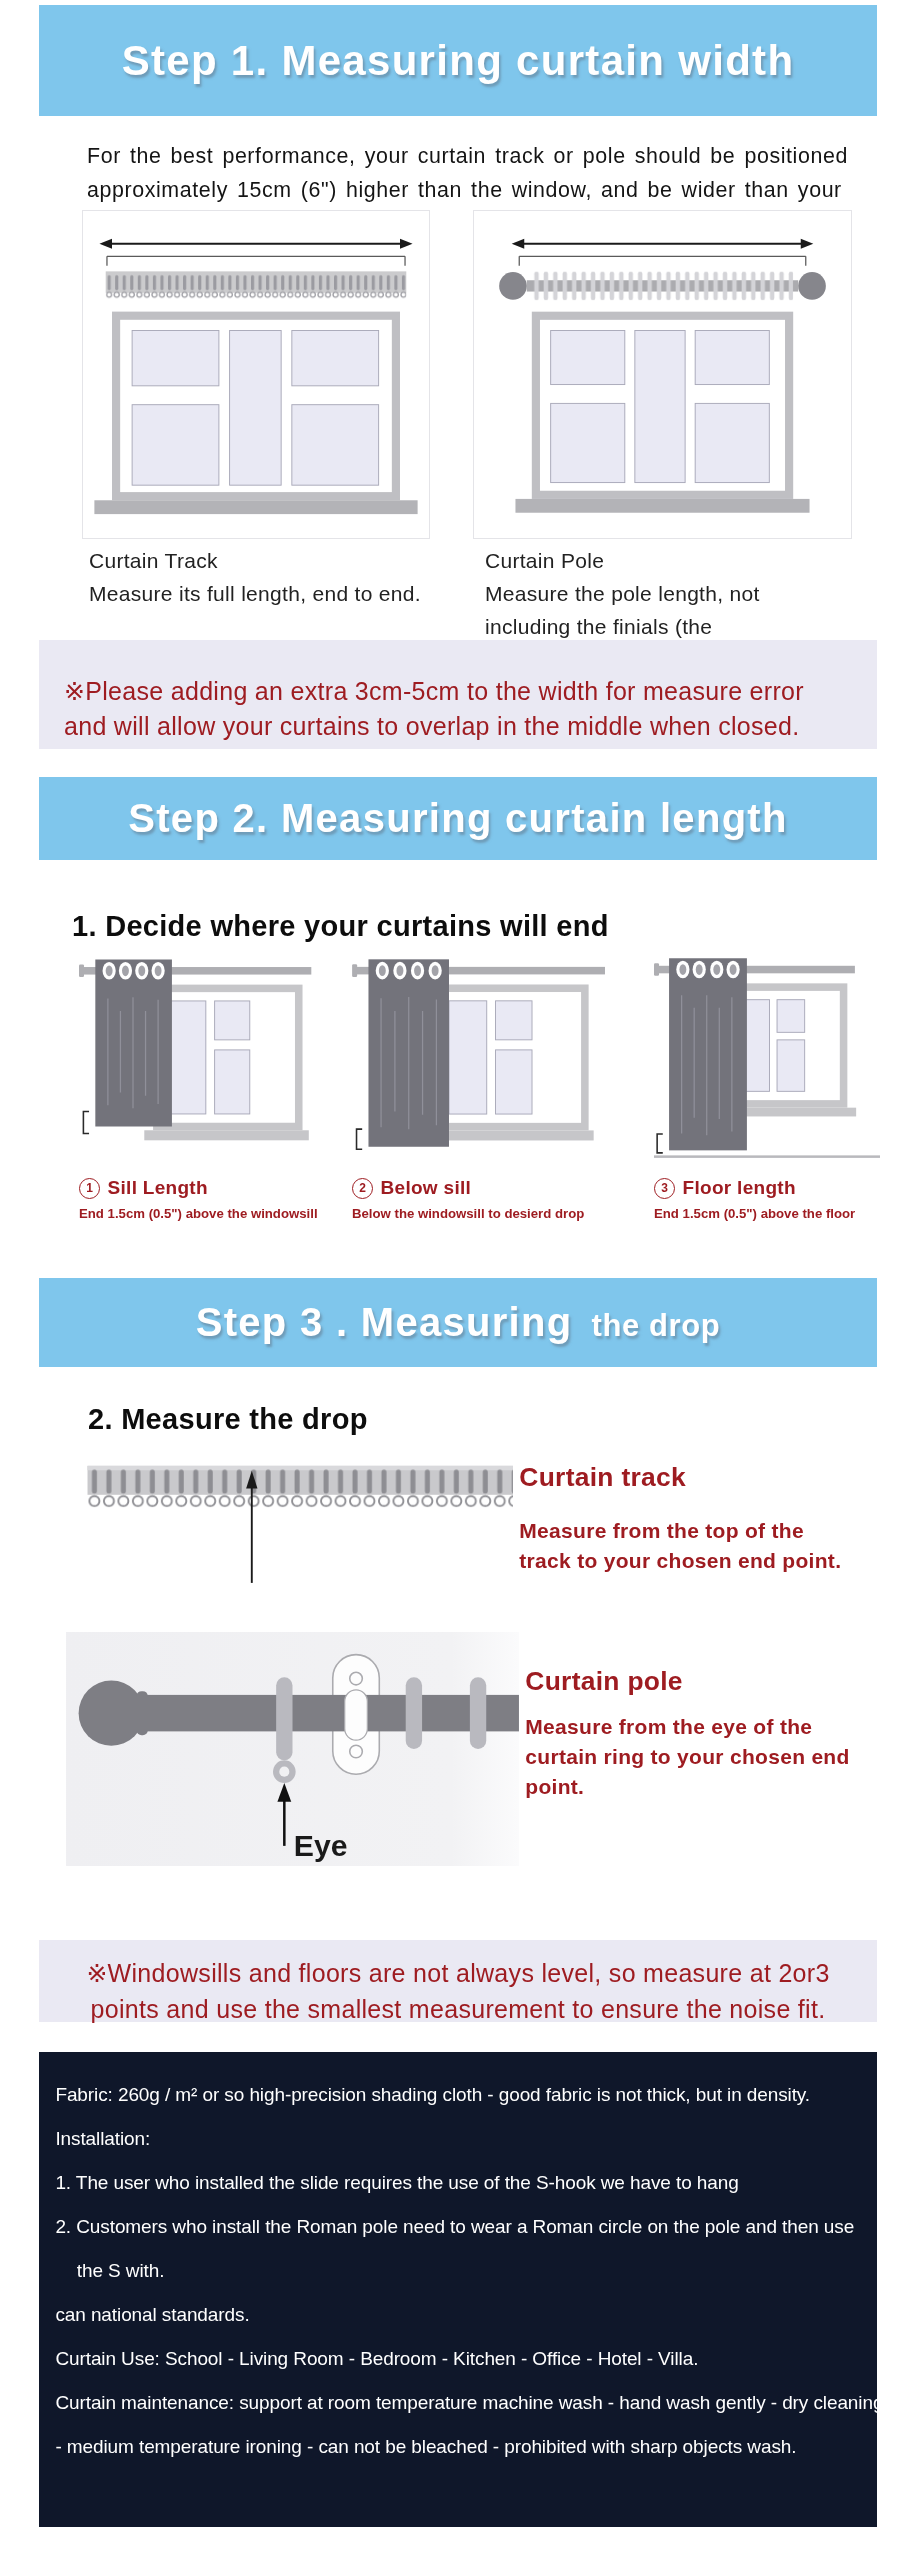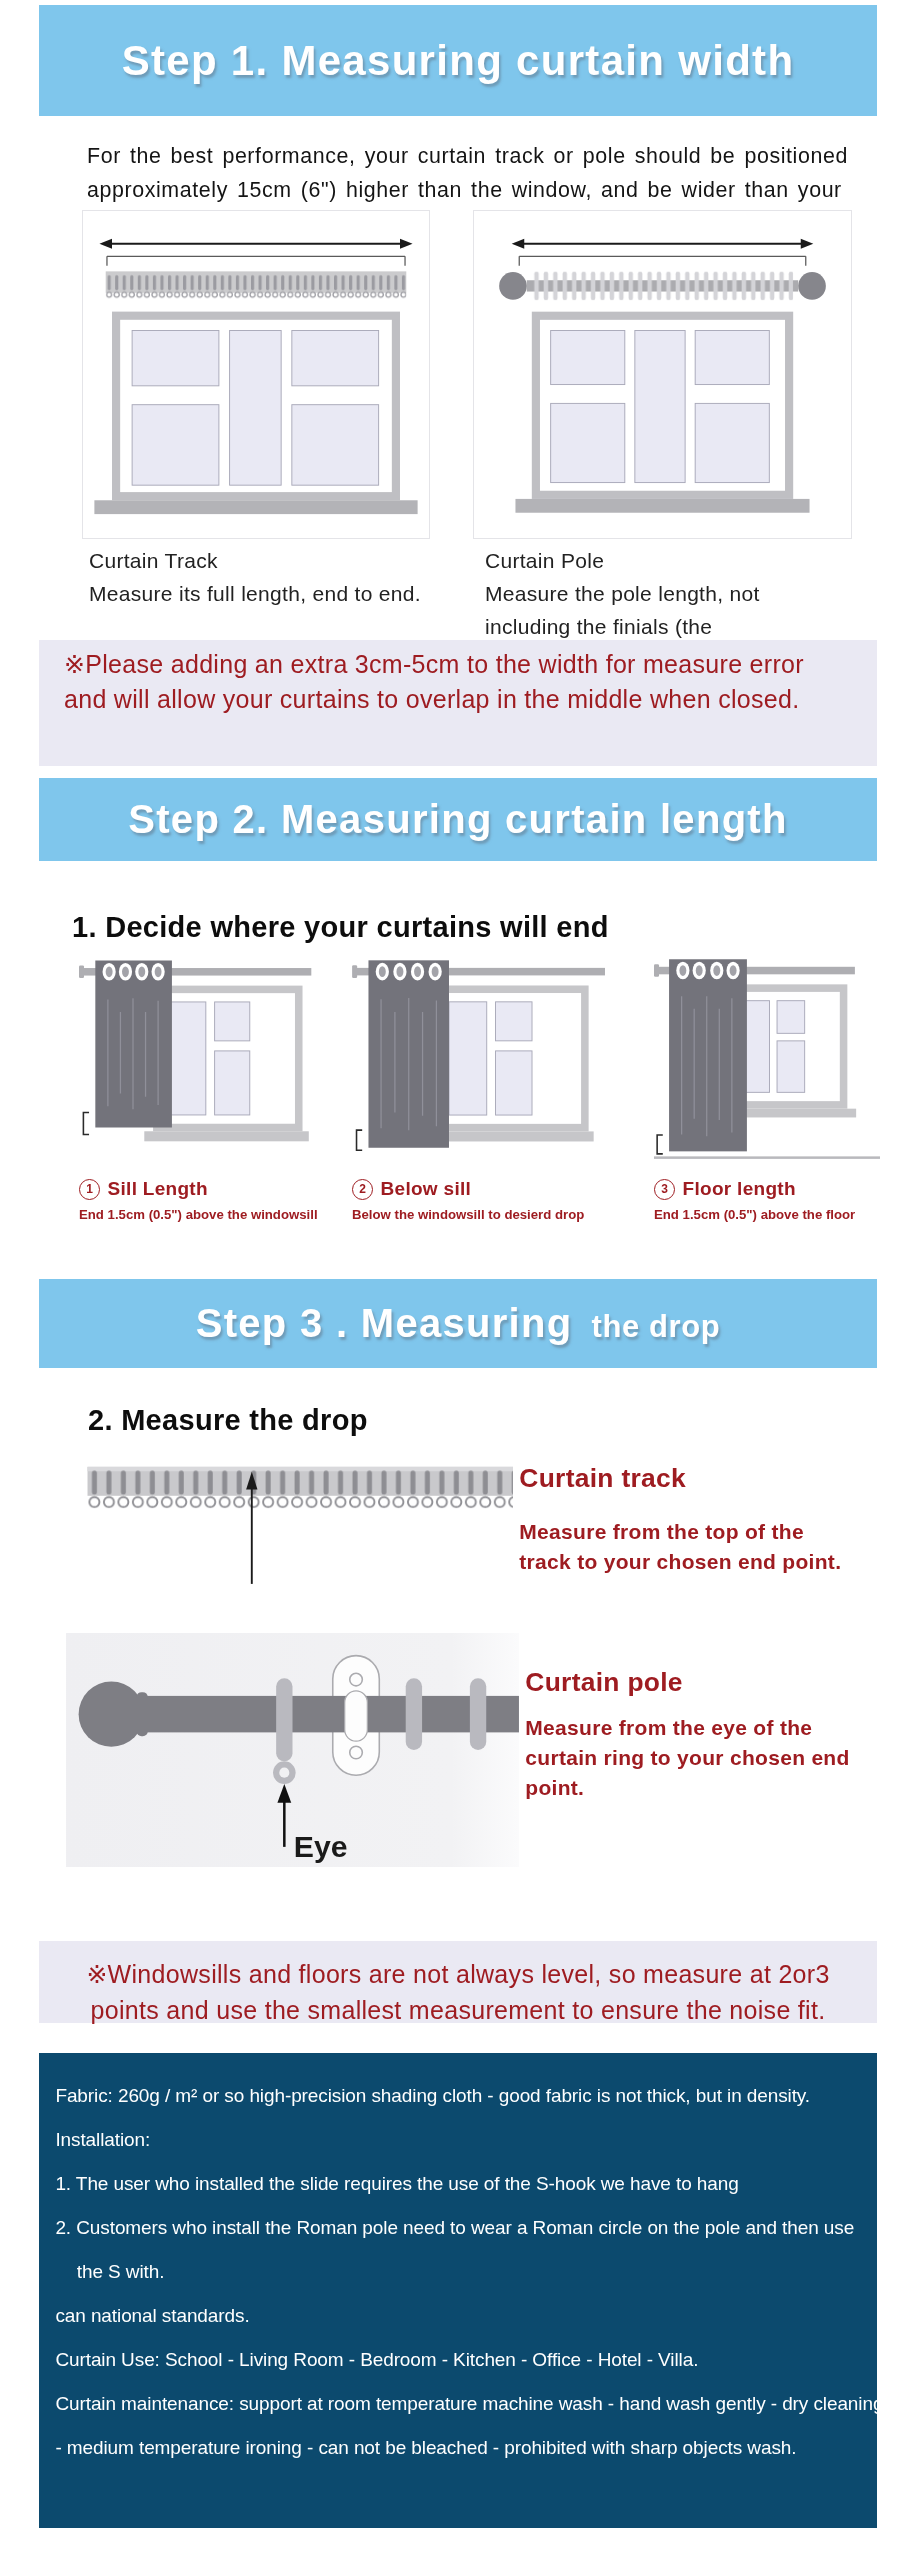--- a/index.html
+++ b/index.html
@@ -9,35 +9,35 @@
     color:#161616; overflow-x:hidden;
   }
   
   .banner{
     margin:0 33px 0 39px; background:#7fc6ec; color:#ffffff;
     font-weight:bold; text-align:center; letter-spacing:1.3px;
     text-shadow:1.9px 2.5px 2.5px rgba(96,118,138,.55);
     white-space:nowrap;
   }
   .banner1{margin-top:5px;height:111px;line-height:111px;font-size:42px;}
-  .banner2{margin-top:12px;height:83px;line-height:83px;font-size:40px;}
+  .banner2{margin-top:28px;height:83px;line-height:83px;font-size:40px;}
   .banner3{margin-top:52px;height:89px;line-height:89px;font-size:40px;}
   .banner3 .sub{font-size:31px;margin-left:19px;letter-spacing:0.6px;}
   
   .intro{margin:22.6px 0 0 87px;font-size:21.4px;line-height:34px;
          letter-spacing:0.6px;word-spacing:2.5px;color:#141414;}
   .diagrams1{display:flex;margin:3.8px 0 0 82px;gap:43px;}
   .fig1{border:0.6px solid #e4e4e8;background:#fff;font-size:0;line-height:0;}
   .caps1{display:flex;margin:5px 0 0 89px;height:93px;font-size:21px;
          line-height:33px;color:#222;letter-spacing:0.3px;}
   .cap-left{width:396px;}
   
   .note{margin:0 33px 0 39px;background:#eae9f3;color:#9e1c21;
         font-size:25px;letter-spacing:0.3px;box-sizing:border-box;}
-  .note1{margin-top:2.5px;height:126px;padding:7px 0 0 25px;line-height:35px;}
+  .note1{margin-top:2.5px;height:109px;padding:34px 0 0 25px;line-height:35px;}
   .note2{margin-top:74px;height:82px;padding:15px 0 0 0;line-height:36px;text-align:center;}
   
   .h-black{font-weight:bold;font-size:29px;color:#0d0d0d;letter-spacing:0.3px;}
   .h1a{margin:50px 0 0 72px;height:31px;}
   .h2a{margin:36px 0 0 88px;height:31px;}
   
   .opts{display:flex;margin:7.5px 0 0 79px;gap:25px;}
   .opt{display:block;}
   .opt svg{display:block;}
   .opt-cap{display:flex;align-items:center;color:#9e1c21;margin-top:8.8px;height:28px;}
@@ -51,21 +51,21 @@
   .track-row{margin-top:28px;padding-left:85px;}
   .pole-row{margin-top:44px;padding-left:66px;}
   .red-col{margin-left:6.3px;}
   .red-title{font-size:26.4px;font-weight:bold;color:#9e1c21;line-height:29px;letter-spacing:0.3px;}
   .red-body{font-size:21px;font-weight:bold;color:#9e1c21;line-height:30px;letter-spacing:0.3px;}
   .track-row .red-title{margin-top:1.3px;}
   .track-row .red-body{margin-top:24px;}
   .pole-row .red-col{padding-top:35px;}
   .pole-row .red-body{margin-top:16.4px;}
   
-  .details{margin:30px 33px 0 39px;background:#0c4a6e;color:#ffffff;
+  .details{margin:30px 33px 0 39px;background:#0f172a;color:#ffffff;
            box-sizing:border-box;height:475px;padding:21.4px 0 0 16.4px;
            font-size:19px;line-height:44px;letter-spacing:-0.1px;white-space:nowrap;}
   .details .indent{padding-left:21.4px;}
 </style>
 </head>
 <body>
 
 <div class="banner banner1">Step 1. Measuring curtain width</div>
 
 <div class="intro">

